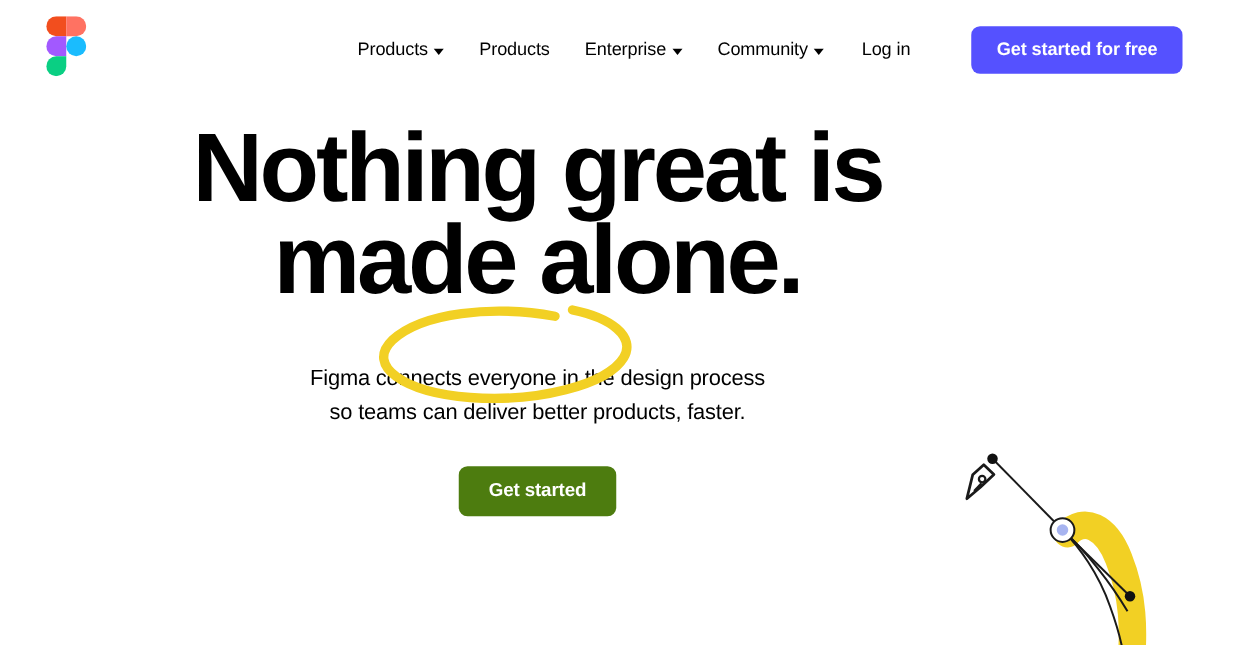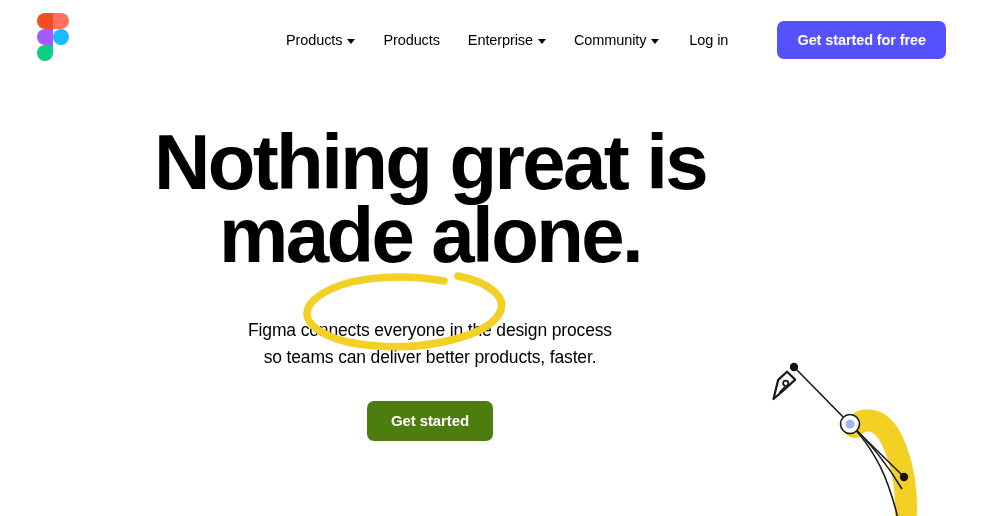--- a/index.html
+++ b/index.html
@@ -92,21 +92,21 @@
     letter-spacing: -0.1px;
     cursor: pointer;
     display: flex;
     align-items: center;
     justify-content: center;
   }
 
   
   .hero {
     position: absolute;
-    top: 92px;
+    top: 64px;
     left: 0;
     width: 860px;
     text-align: center;
   }
 
   .headline {
     position: relative;
     font-size: 78px;
     font-weight: bold;
     line-height: 0.94;

